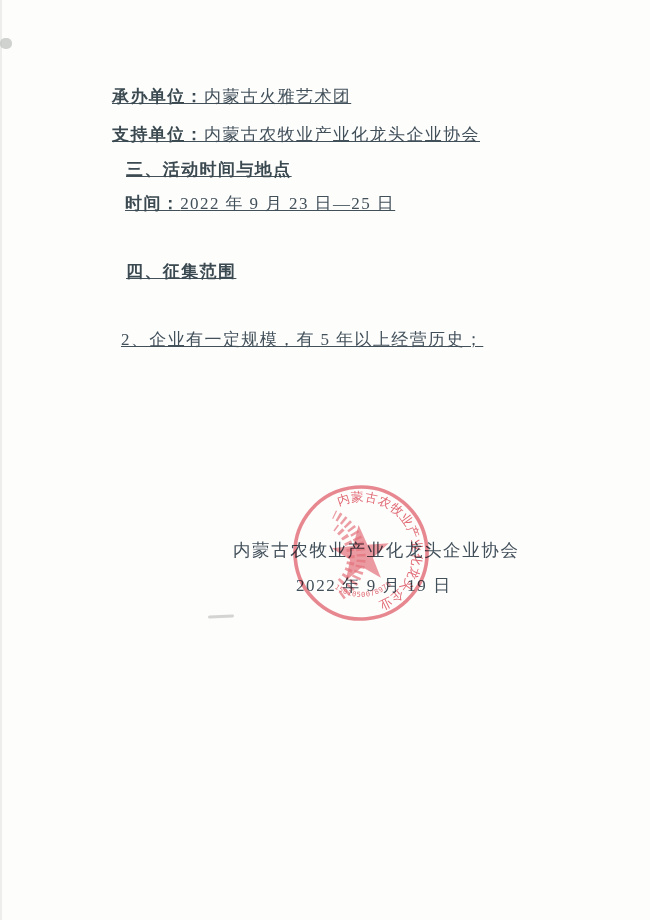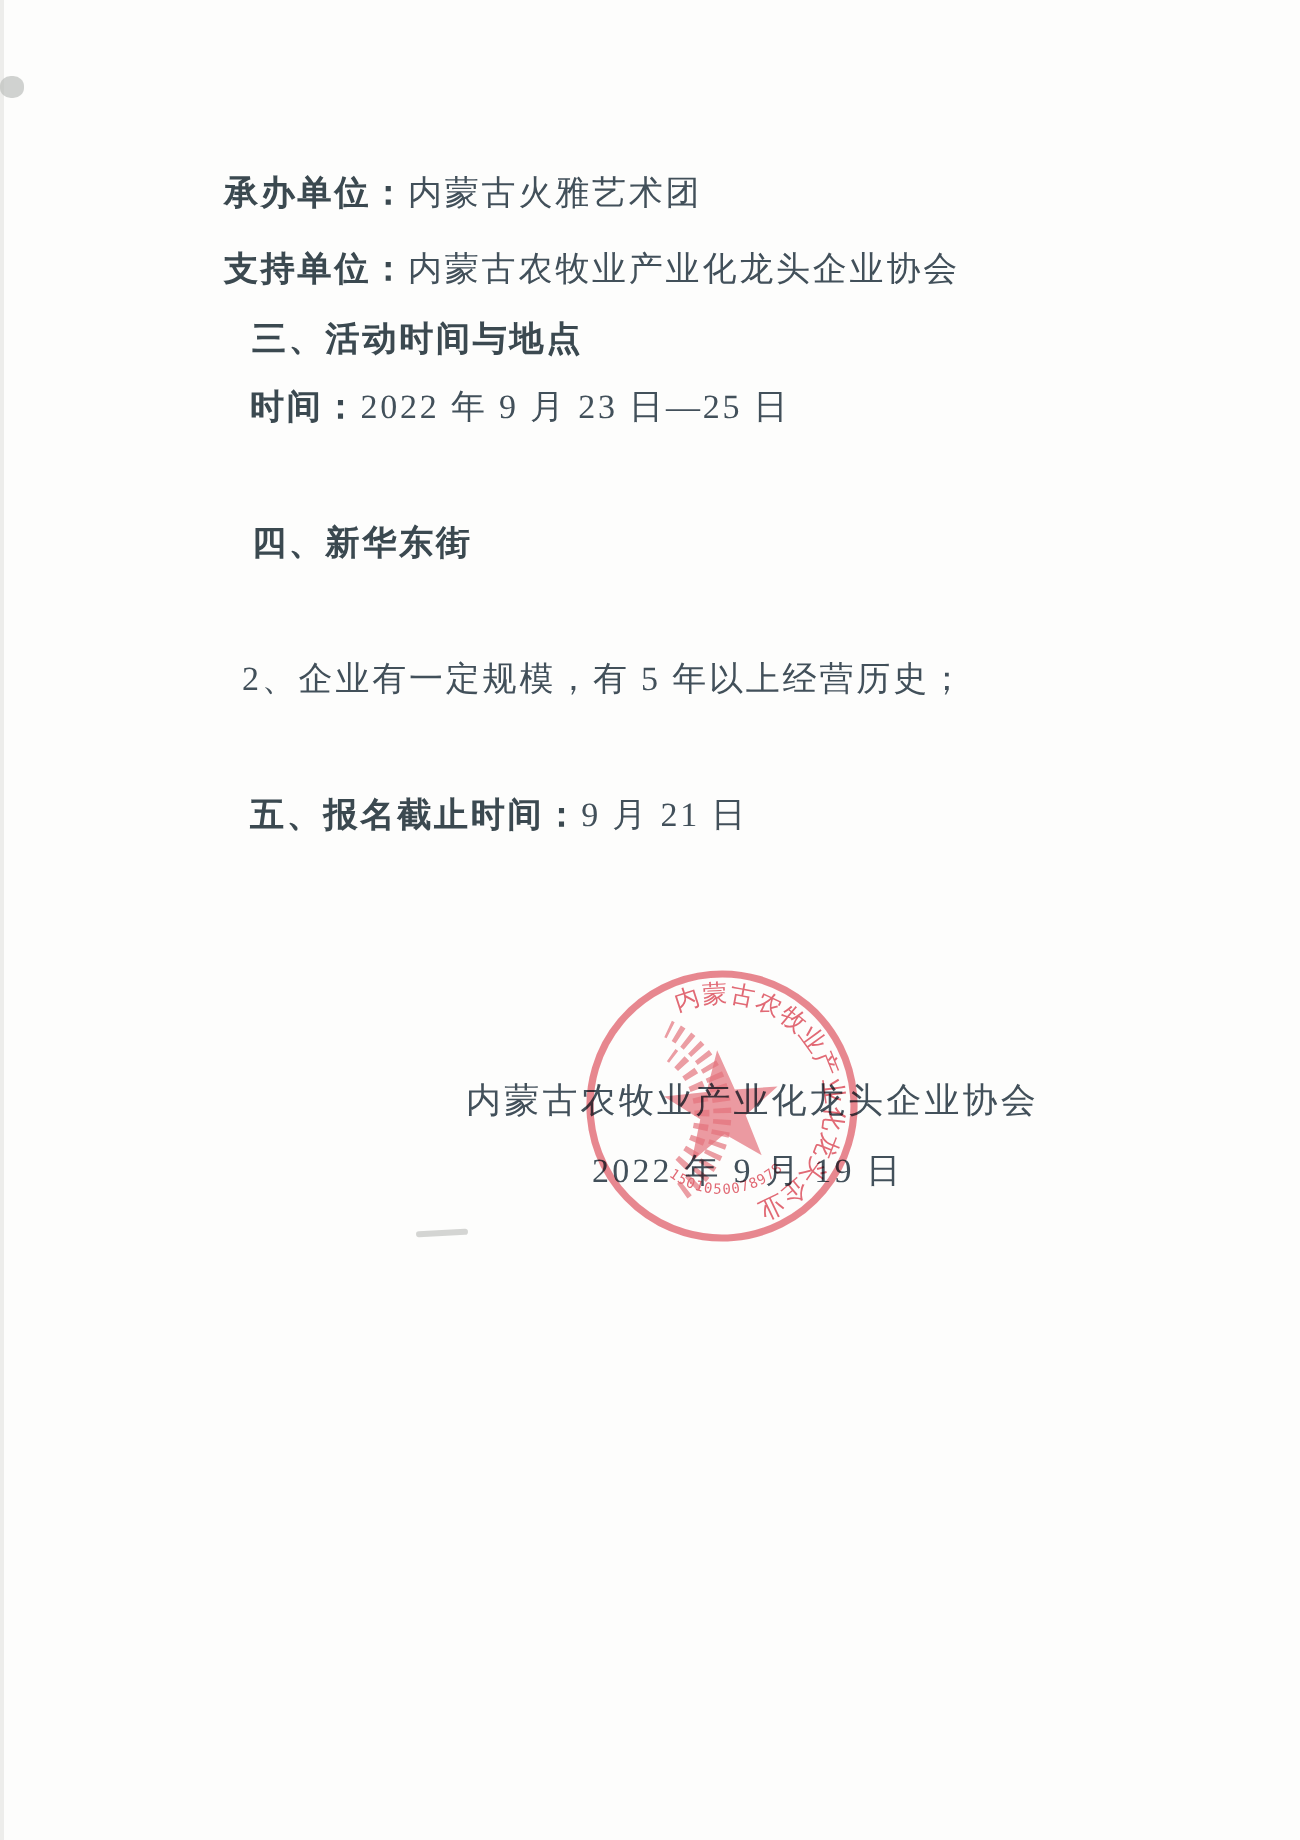--- a/index.html
+++ b/index.html
@@ -39,20 +39,21 @@
     transform: rotate(-3deg);
     opacity: .8;
   }
   .line {
     position: absolute;
     white-space: pre;
     font-size: 17px;
     line-height: 20px;
     letter-spacing: 1.4px;
     color: #42505a;
+    text-decoration: underline;
   }
   .lbl {
     font-family: "Liberation Sans", sans-serif;
     font-weight: 700;
     color: #3b4950;
   }
   .txt {
     font-family: "Liberation Serif", serif;
     font-weight: 400;
   }
@@ -96,27 +97,26 @@
 
   <div class="line" style="left:112px; top:87px"><span class="lbl">承办单位：</span><span class="txt">内蒙古火雅艺术团</span></div>
 
   <div class="line" style="left:126px; top:160px"><span class="lbl">三、活动时间与地点</span><span class="txt"></span></div>
 
   <div class="line" style="left:112px; top:125px"><span class="lbl">支持单位：</span><span class="txt">内蒙古农牧业产业化龙头企业协会</span></div>
 
   <div class="line" style="left:125px; top:194px"><span class="lbl">时间：</span><span class="txt">2022 年 9 月 23 日—25 日</span></div>
 
 
-  <div class="line" style="left:126px; top:262px"><span class="lbl">四、新华东街</span><span class="txt"></span></div>
+  <div class="line" style="left:126px; top:262px"><span class="lbl">四、征集范围</span><span class="txt"></span></div>
 
 
   <div class="line" style="left:121px; top:330px"><span class="lbl"></span><span class="txt">2、企业有一定规模，有 5 年以上经营历史；</span></div>
 
 
-  <div class="line" style="left:125px; top:398px"><span class="lbl">五、报名截止时间：</span><span class="txt">9 月 21 日</span></div>
 
 
   <div class="sig sig-org">内蒙古农牧业产业化龙头企业协会</div>
   <div class="sig sig-date">2022 年 9 月 19 日</div>
 
   <svg class="stamp-svg" viewBox="0 0 650 920" xmlns="http://www.w3.org/2000/svg">
     <defs>
       <path id="arcTop" d="M343.2,504.1 A52,52 0 1 1 378.8,601.9" fill="none"></path>
       <path id="arcBottom" d="M329.9,584.1 A44,44 0 0 0 392.1,584.1" fill="none"></path>
     </defs>

